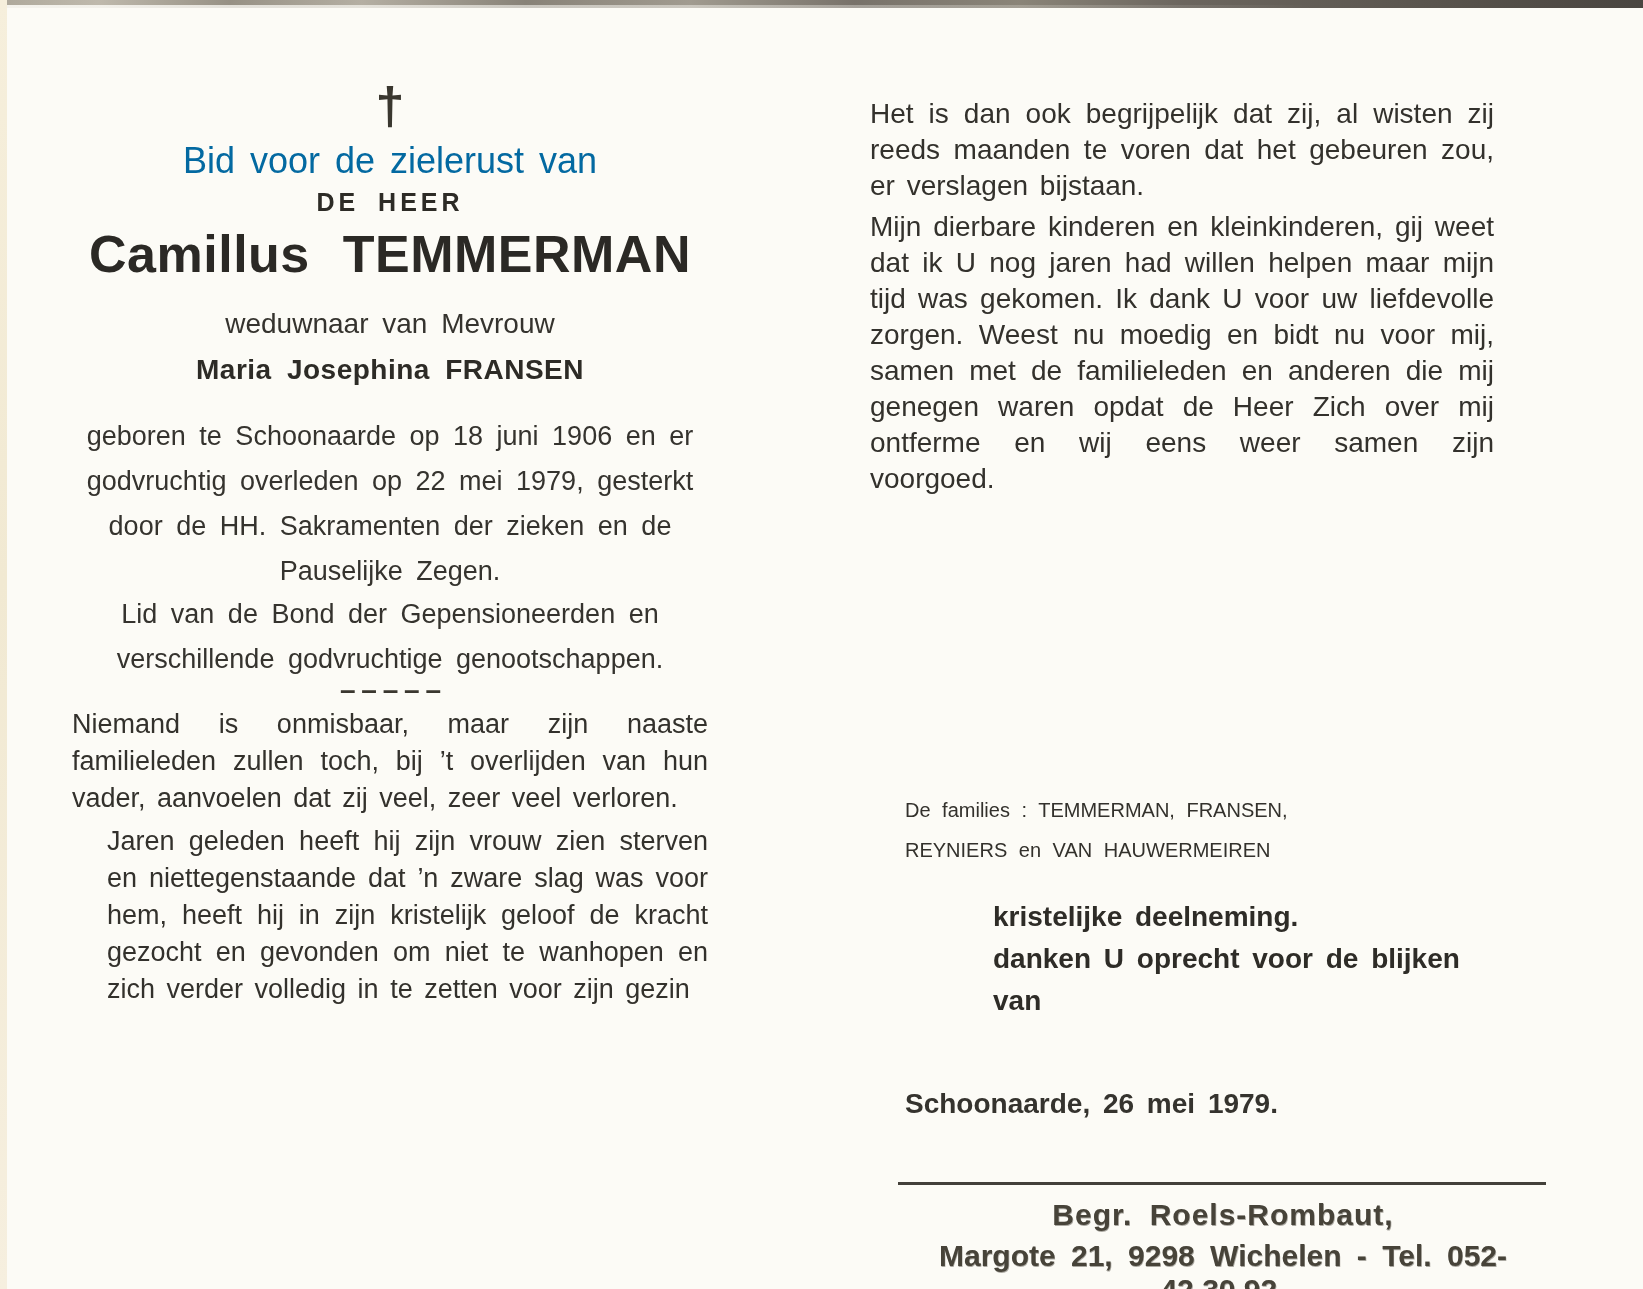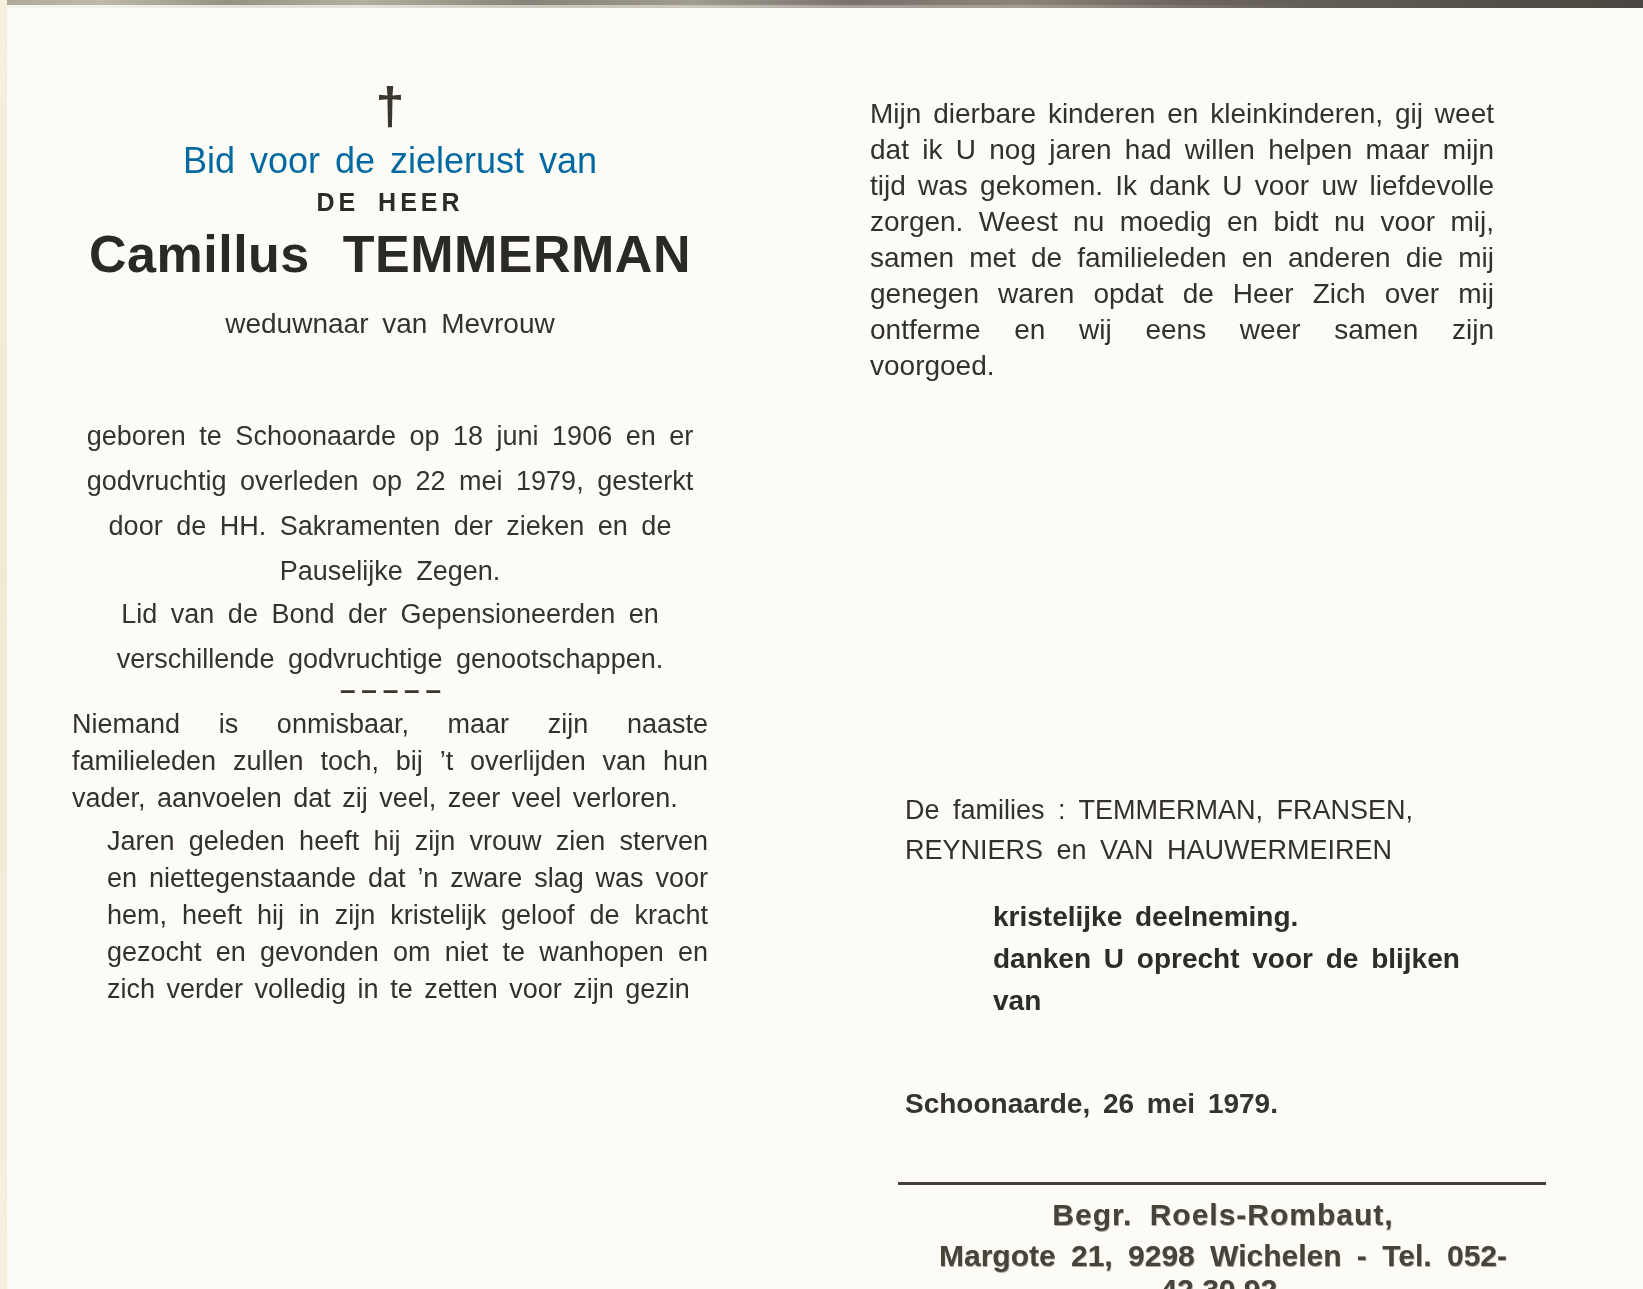--- a/index.html
+++ b/index.html
@@ -63,21 +63,21 @@
   .right-body { left: 870px; top: 96px; width: 624px; }
   .para {
     margin: 0; font-size: 27px; line-height: 37px; text-align: justify;
     word-spacing: 4px; color: #33312c;
   }
   .right-body .para { font-size: 28px; line-height: 36px; }
   .left-body .para + .para { margin-top: 6px; margin-left: 35px; }
   .right-body .para + .para { margin-top: 5px; }
   .families {
     left: 905px; top: 790px; width: 600px;
-    font-size: 27px; line-height: 40px; word-spacing: 6px; color: #33312c;
+    font-size: 20px; line-height: 40px; word-spacing: 6px; color: #33312c;
   }
   .thanks {
     left: 993px; top: 896px; width: 520px;
     font-size: 28px; font-weight: bold; line-height: 42px; word-spacing: 5px;
     color: #2e2c27;
   }
   .dateline { left: 905px; top: 1088px; font-size: 28px; word-spacing: 5px; font-weight: bold; }
   .printer-rule {
     left: 898px; top: 1182px; width: 648px; height: 3px;
     background: #43403a;
@@ -102,33 +102,35 @@
   <div class="abs col-left-block centered cross">†</div>
 
   <div class="abs col-left-block centered intro">Bid voor de zielerust van</div>
 
   <div class="abs col-left-block centered honorific">DE HEER</div>
 
   <div class="abs col-left-block centered name">Camillus TEMMERMAN</div>
 
   <div class="abs col-left-block centered widower">weduwnaar van Mevrouw</div>
 
+  <div class="abs col-left-block centered spouse">Maria Josephina FRANSEN</div>
 
   <div class="abs col-left-block centered life">geboren te Schoonaarde op 18 juni 1906 en er godvruchtig overleden op 22 mei 1979, gesterkt door de HH. Sakramenten der zieken en de Pauselijke Zegen.</div>
 
   <div class="abs col-left-block centered membership">Lid van de Bond der Gepensioneerden en verschillende godvruchtige genootschappen.</div>
 
   <div class="abs col-left-block centered divider">– – – – –</div>
 
   <div class="abs left-body">
     <p class="para">Niemand is onmisbaar, maar zijn naaste familieleden zullen toch, bij ’t overlijden van hun vader, aanvoelen dat zij veel, zeer veel verloren.</p>
     <p class="para">Jaren geleden heeft hij zijn vrouw zien sterven en niettegenstaande dat ’n zware slag was voor hem, heeft hij in zijn kristelijk geloof de kracht gezocht en gevonden om niet te wanhopen en zich verder volledig in te zetten voor zijn gezin</p>
   </div>
 
   <div class="abs right-body">
+    <p class="para">Het is dan ook begrijpelijk dat zij, al wisten zij reeds maanden te voren dat het gebeuren zou, er verslagen bijstaan.</p>
     <p class="para">Mijn dierbare kinderen en kleinkinderen, gij weet dat ik U nog jaren had willen helpen maar mijn tijd was gekomen. Ik dank U voor uw liefdevolle zorgen. Weest nu moedig en bidt nu voor mij, samen met de familieleden en anderen die mij genegen waren opdat de Heer Zich over mij ontferme en wij eens weer samen zijn voorgoed.</p>
   </div>
 
   <div class="abs families">
     <div>De families : TEMMERMAN, FRANSEN,</div>
     <div>REYNIERS en VAN HAUWERMEIREN</div>
   </div>
 
   <div class="abs thanks">
     <div>kristelijke deelneming.</div>

